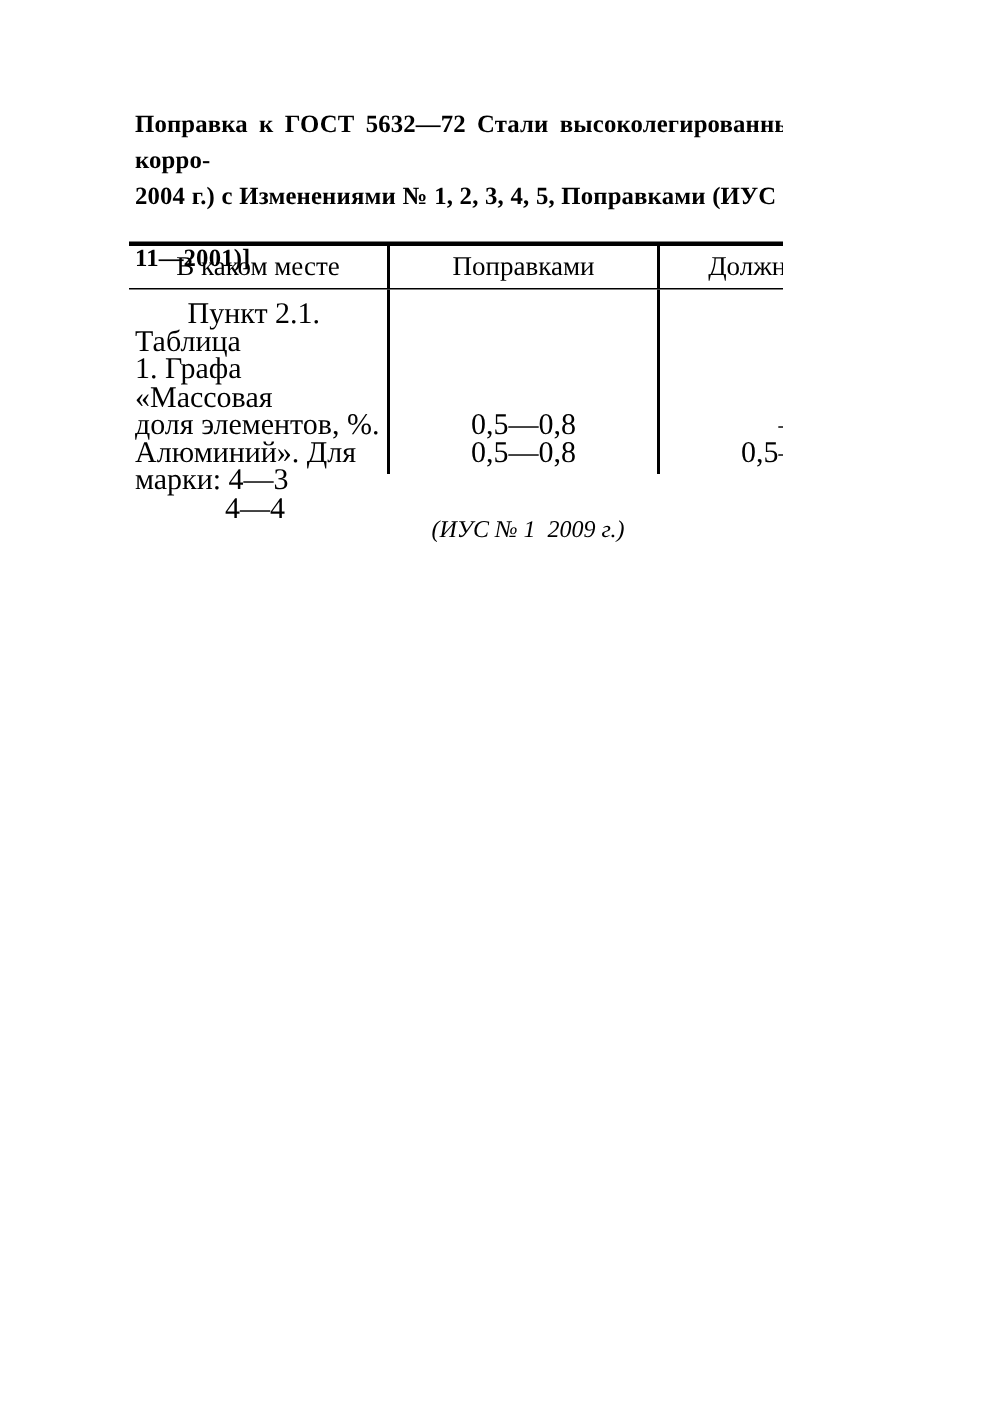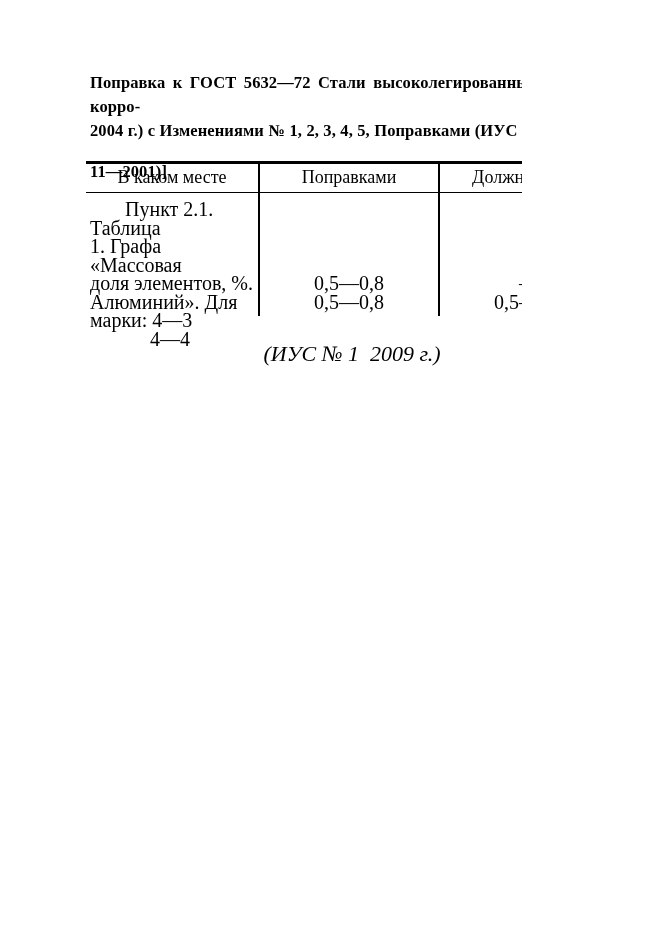--- a/index.html
+++ b/index.html
@@ -79,21 +79,21 @@
   }
 
   
   .footer-note {
     position: absolute;
     left: 86px;
     top: 344px;
     width: 532px;
     text-align: center;
     font-style: italic;
-    font-size: 22px;
+    font-size: 16px;
     line-height: 20px;
     white-space: pre;
   }
 </style>
 </head>
 <body>
 
 <div class="page">
 
   <div class="doc-title">

